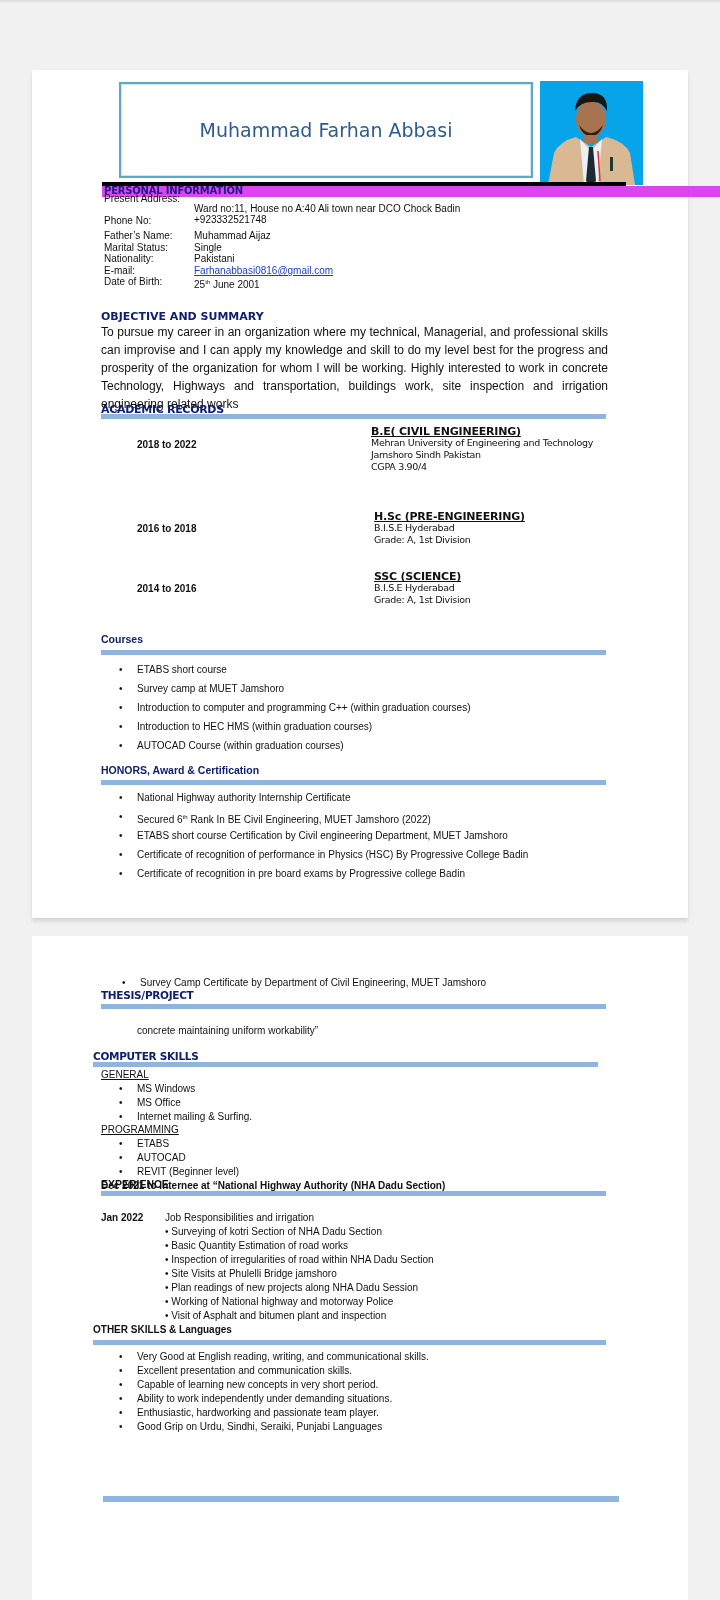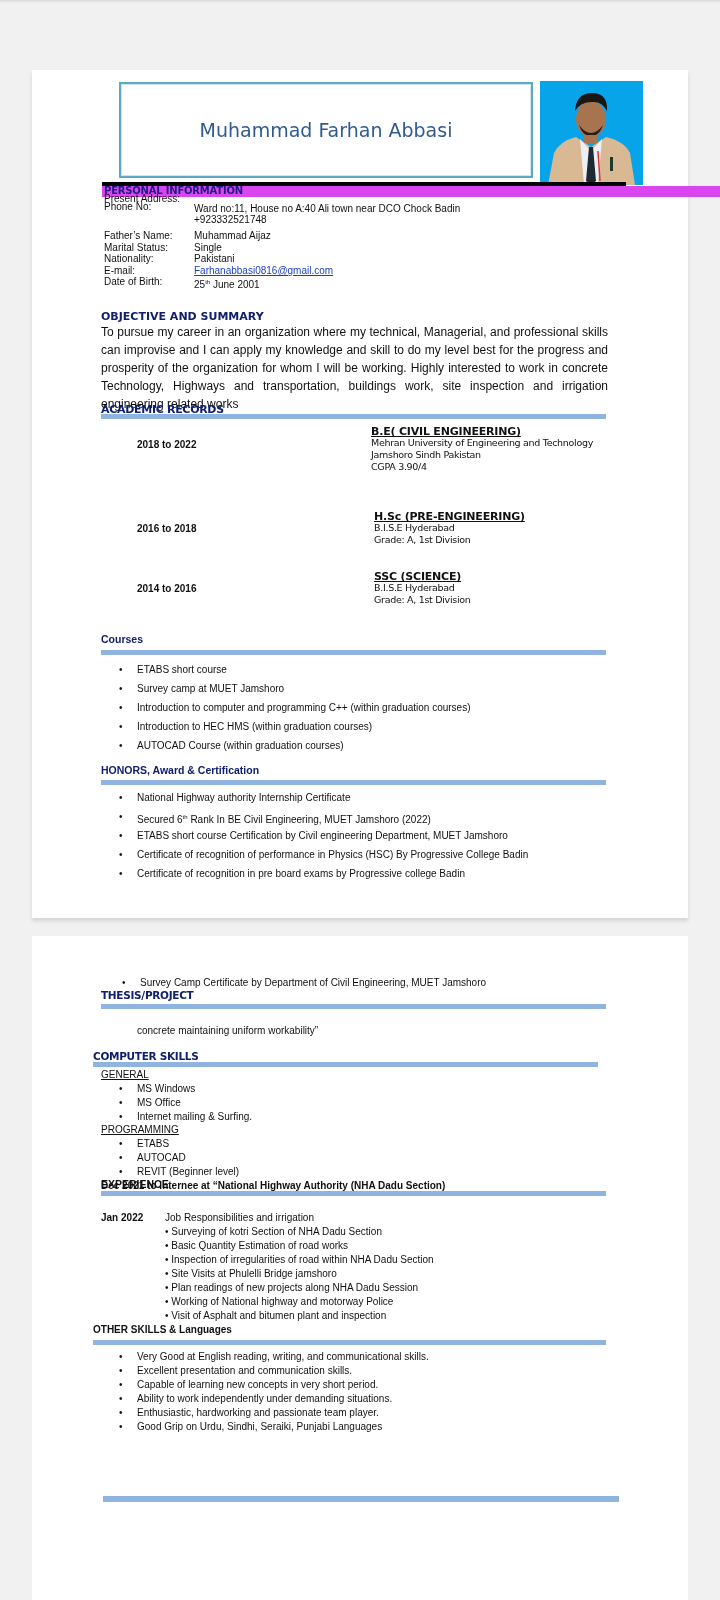--- a/index.html
+++ b/index.html
@@ -56,21 +56,21 @@
     </svg>
   </div>
 
   <div class="blackbar"></div>
   <div class="pi-head">
     <span>PERSONAL INFORMATION</span>
   </div>
 
   <div class="abs t" style="left:72px; top:123px;">Present Address:</div>
   <div class="abs t" style="left:162px; top:133px;">Ward no:11, House no A:40 Ali town near DCO Chock Badin</div>
-  <div class="abs t" style="left:72px; top:131px;text-align:right;">Phone No:</div>
+  <div class="abs t" style="left:72px; top:145px;text-align:right;">Phone No:</div>
   <div class="abs t" style="left:162px; top:144px;">+923332521748</div>
   <div class="abs t" style="left:72px; top:160px;">Father’s Name:</div>
   <div class="abs t" style="left:162px; top:160px;">Muhammad Aijaz</div>
   <div class="abs t" style="left:72px; top:172px;">Marital Status:</div>
   <div class="abs t" style="left:162px; top:172px;">Single</div>
   <div class="abs t" style="left:72px; top:183px;">Nationality:</div>
   <div class="abs t" style="left:162px; top:183px;">Pakistani</div>
   <div class="abs t" style="left:72px; top:195px;">E-mail:</div>
   <a class="abs t email" style="left:162px; top:195px;">Farhanabbasi0816@gmail.com</a>
   <div class="abs t" style="left:72px; top:206px;">Date of Birth:</div>

